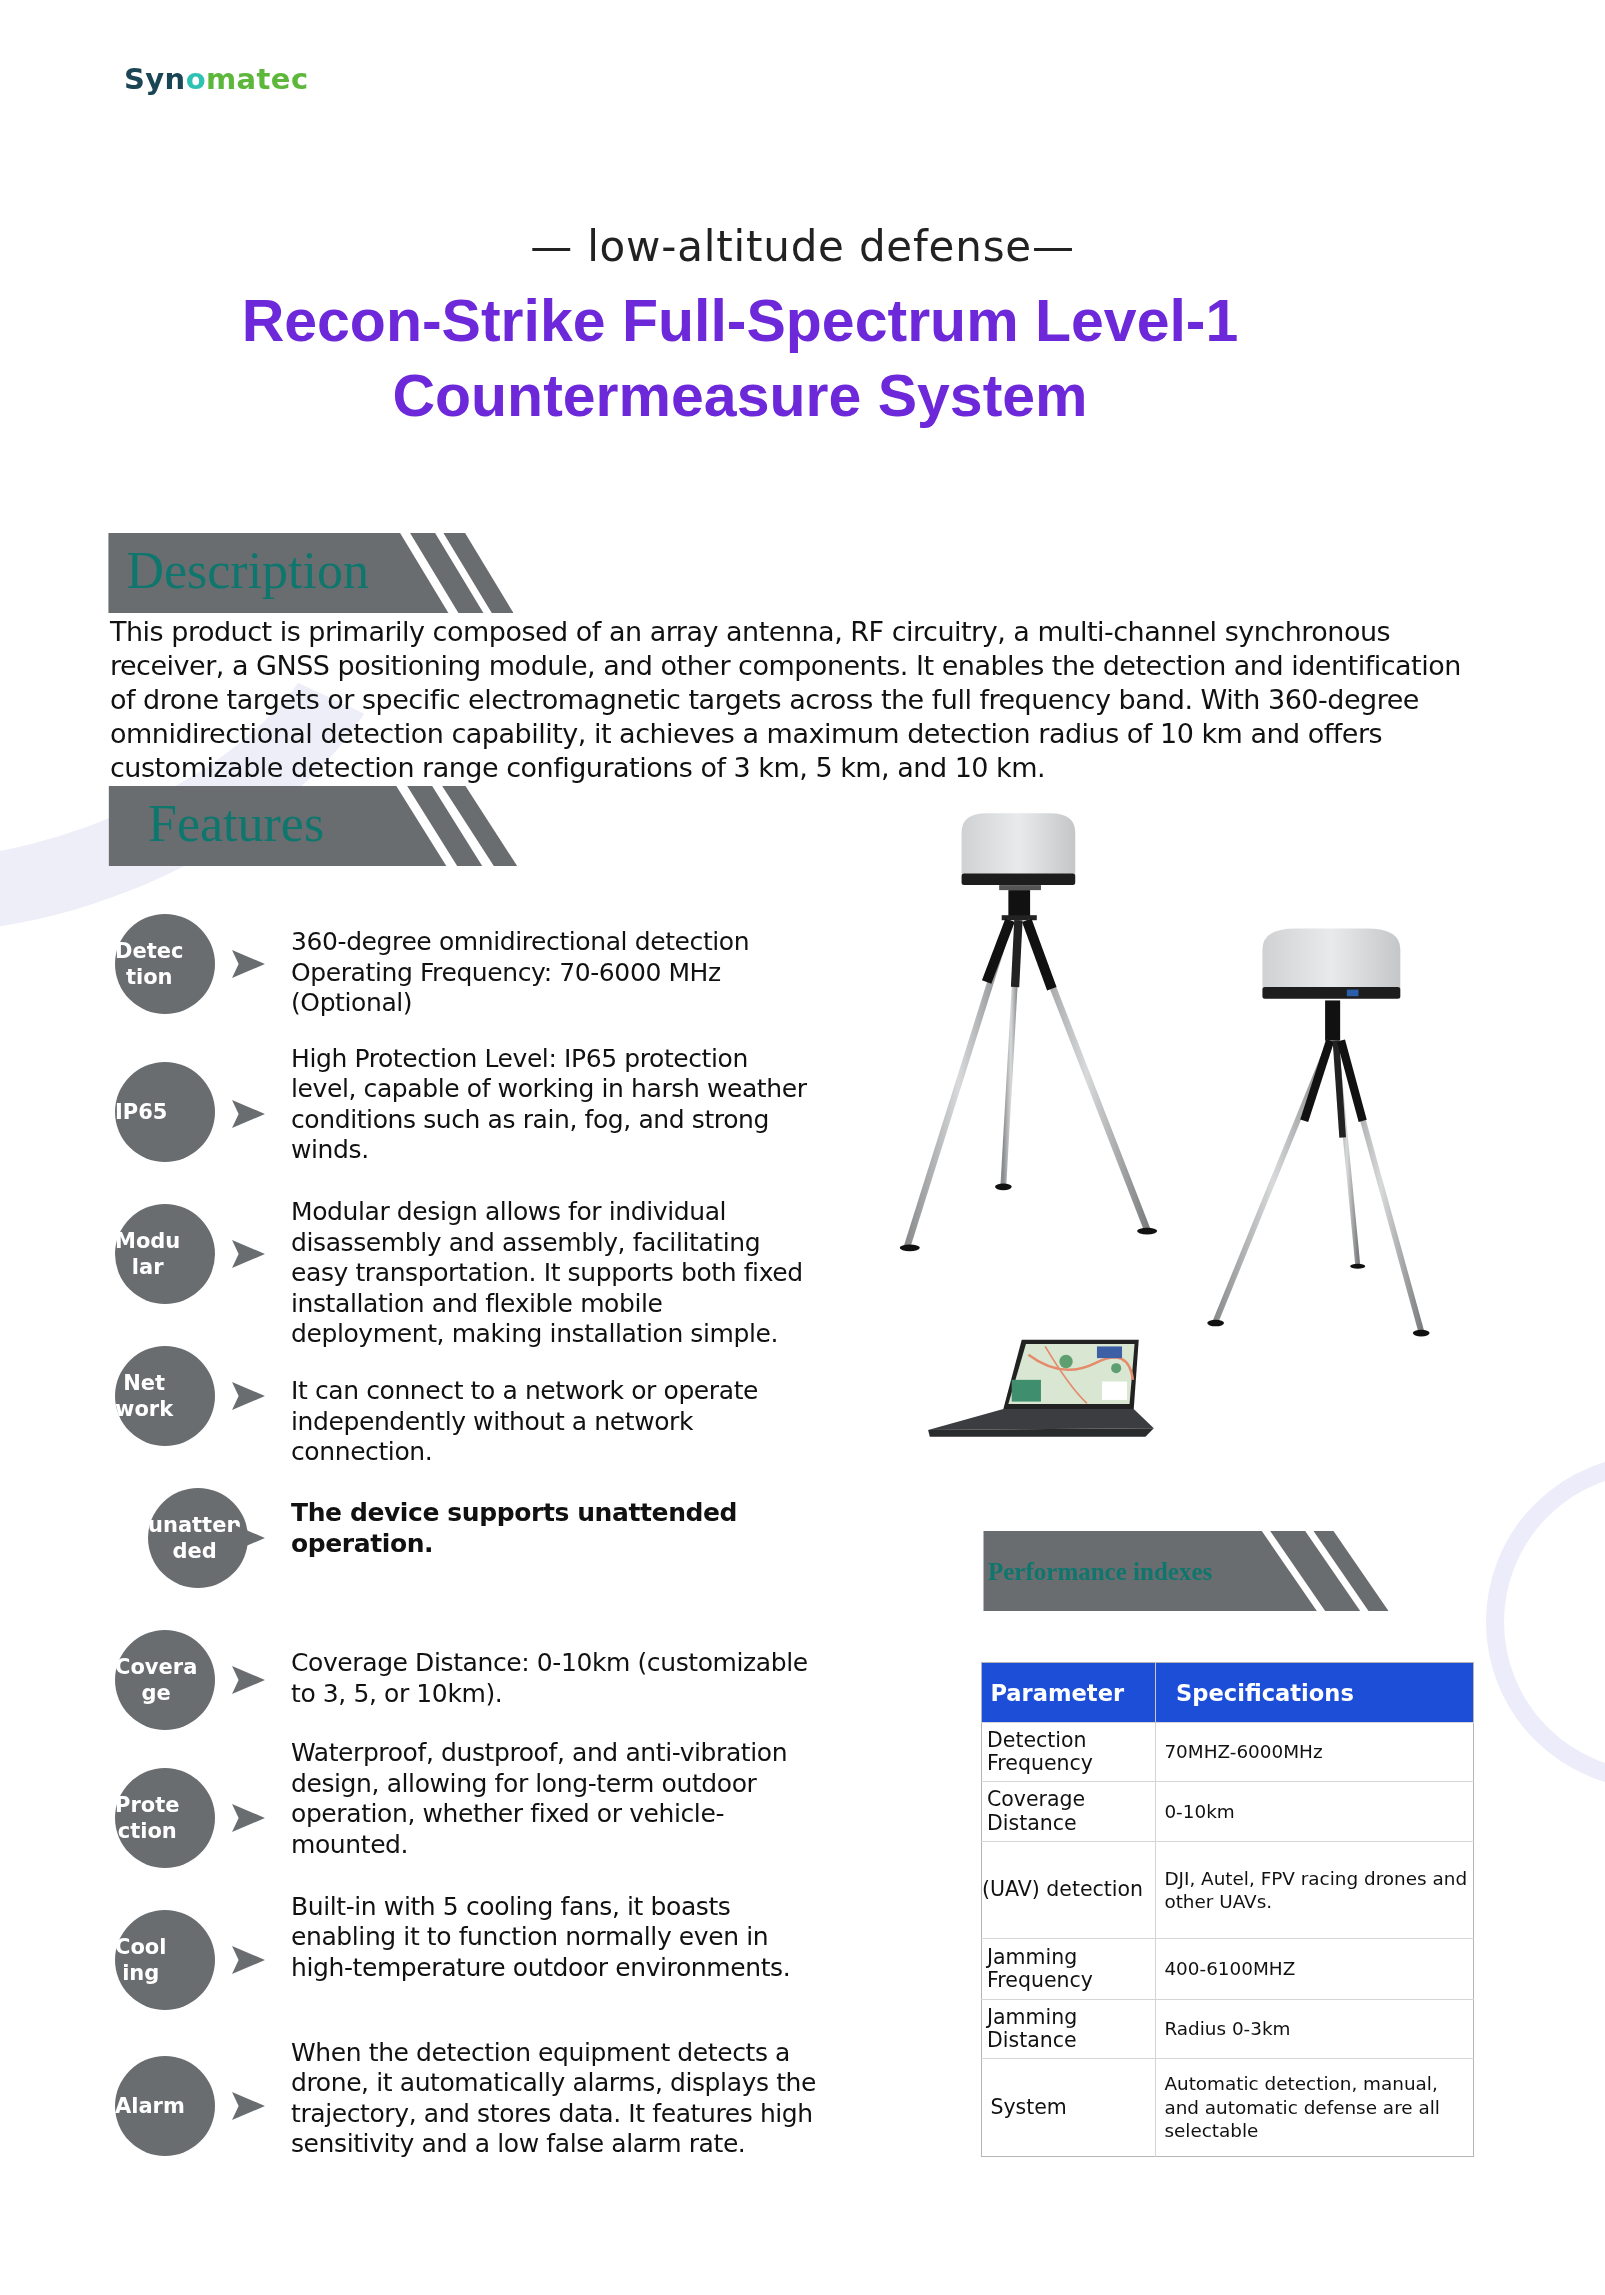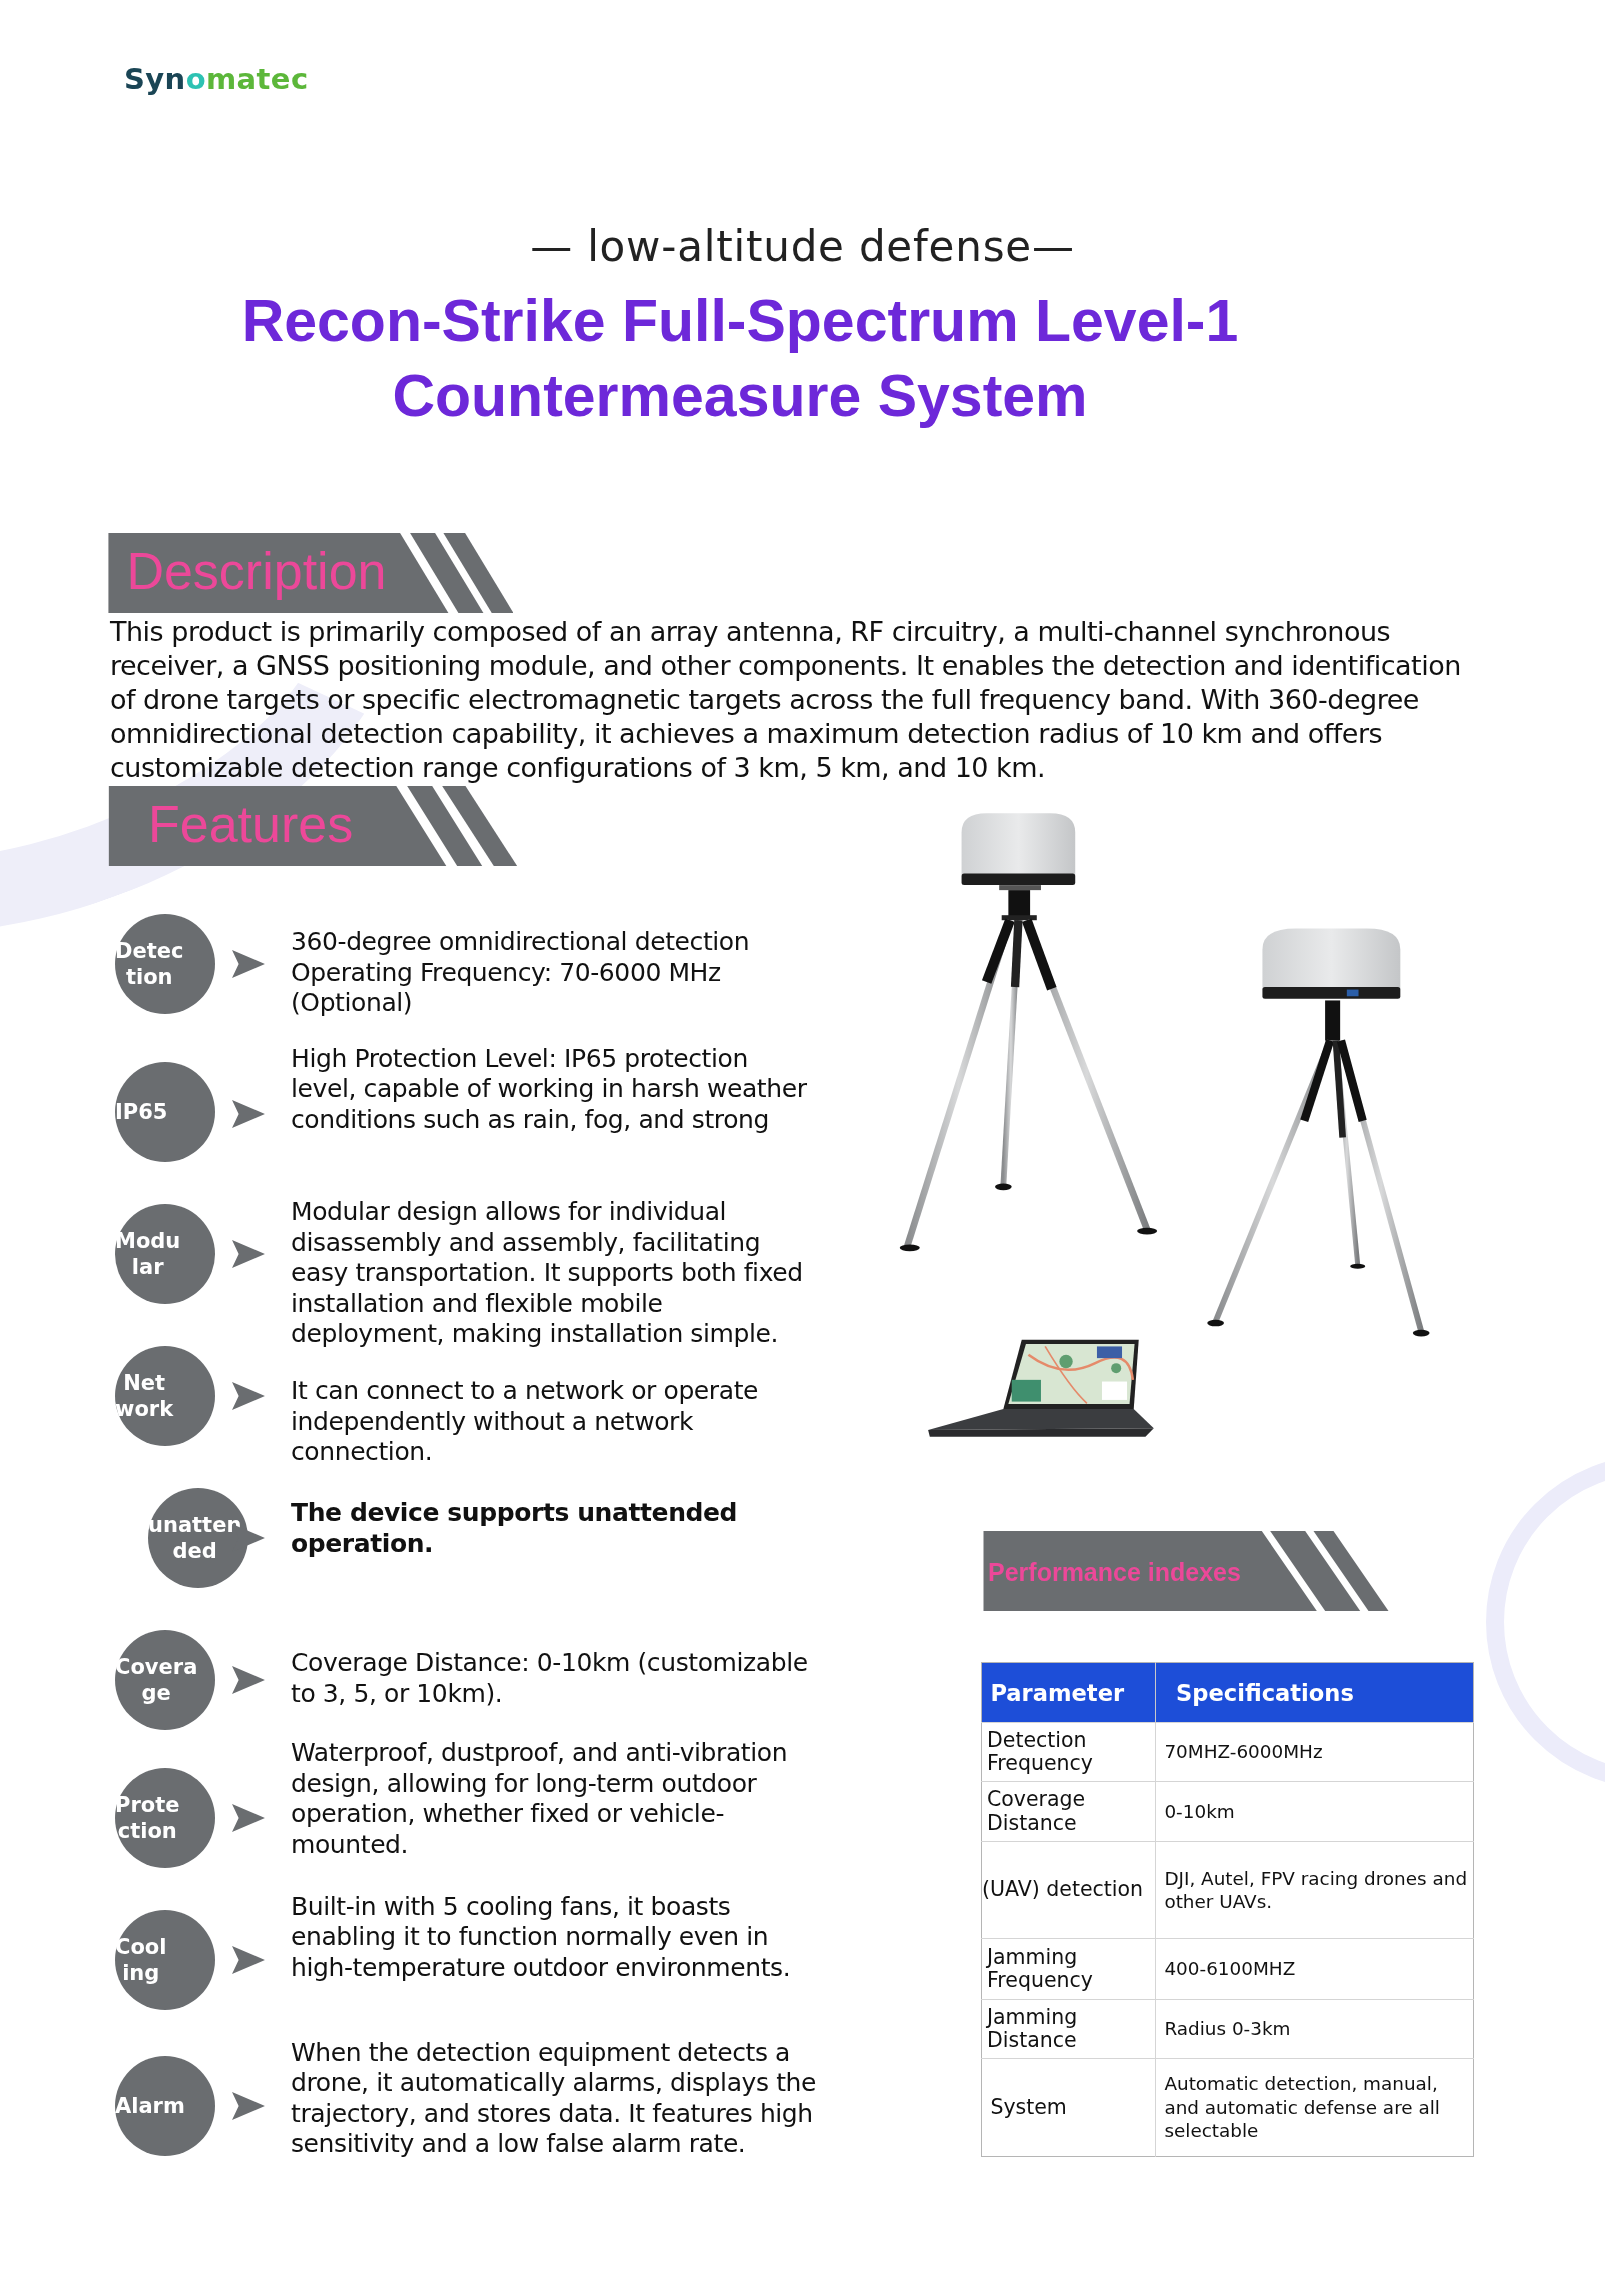--- a/index.html
+++ b/index.html
@@ -26,21 +26,21 @@
   .logo .l1 { color: #1a4555; }
   .logo .l2 { color: #2dc2b3; }
   .logo .l3 { color: #5cb73a; }
 
   .subtitle { left: 0; width: 1605px; top: 222px; text-align: center; font-size: 42px; color: #222; font-family: "DejaVu Sans", sans-serif; font-weight: normal; letter-spacing: 0.8px; z-index: 2; }
   .title { left: 0; width: 1480px; top: 284px; text-align: center; font-family: "Liberation Sans", sans-serif; font-weight: bold; font-size: 59px; line-height: 75px; color: #6d28d9; z-index: 2; }
 
   
   .banner { position: absolute; height: 80px; z-index: 2; }
   .banner svg { position: absolute; left: 0; top: 0; }
-  .banner .label { position: absolute; color: #ec4899; font-family: Liberation Sans, sans-serif; white-space: nowrap; }
+  .banner .label { position: absolute; color: #0f766e; font-family: Liberation Serif, serif; white-space: nowrap; }
 
   .desc { left: 110px; top: 615px; width: 1371px; font-family: "DejaVu Sans", sans-serif; font-size: 27px; line-height: 34px; color: #111; z-index: 2; letter-spacing: -0.5px; }
 
   
   .feature { position: absolute; left: 115px; width: 702px; z-index: 2; }
   .feat-circle {
     position: absolute; left: 0; width: 100px; height: 100px; border-radius: 50%;
     background: #6a6d70; color: #fff; font-family: "DejaVu Sans", sans-serif; font-weight: bold;
     font-size: 21px; line-height: 26px; display: flex; align-items: center; text-align: center;
   }
@@ -117,20 +117,21 @@
         <div>IP65</div>
       </div>
   </div>
   <svg class="feat-arrow" style="top:38px;" viewBox="0 0 40 34">
       <polygon points="0,0 40,17 0,34 8,17" fill="#6a6d70"></polygon>
     </svg>
   <div class="feat-text" style="top:-18.4px;">
     <div>High Protection Level: IP65 protection</div>
     <div>level, capable of working in harsh weather</div>
     <div>conditions such as rain, fog, and strong</div>
+    <div>winds.</div>
   </div>
 </div>
 
 <div class="feature" style="top:1204px; height:159px;">
   <div class="feat-circle" style="top:0;">
     <div>
         <div>Modu</div>
         <div>lar</div>
       </div>
   </div>

